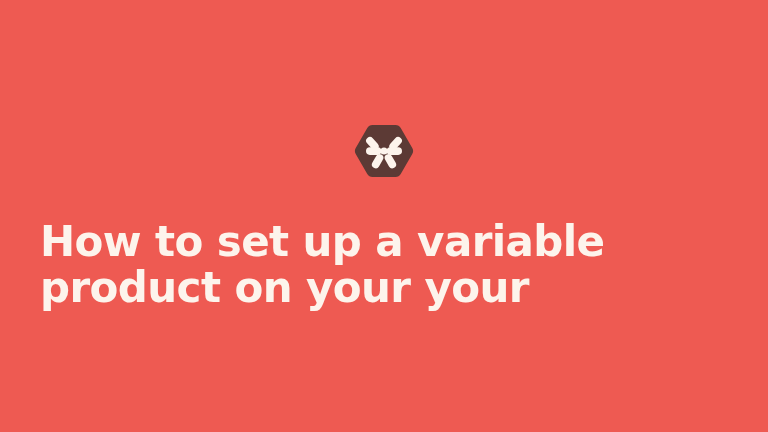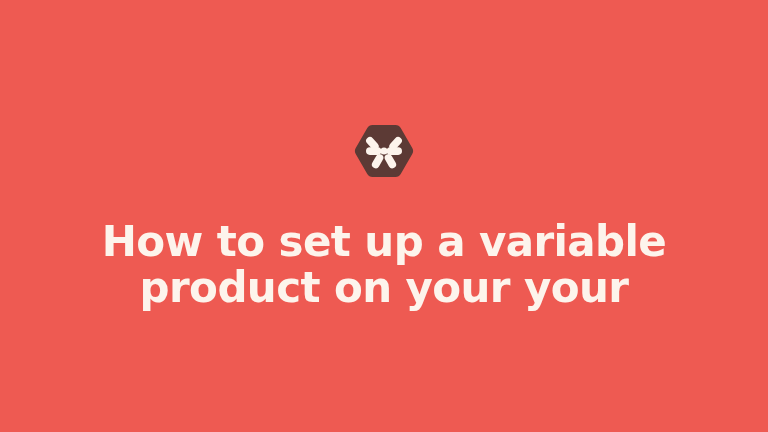--- a/index.html
+++ b/index.html
@@ -38,21 +38,21 @@
 
   #brand-logo svg {
     display: block;
     width: 60px;
     height: 60px;
   }
 
   
   #title-block {
     width: 100%;
-    text-align: center;
+    text-align: left;
     padding: 0 40px;
     box-sizing: border-box;
   }
 
   .title-line {
     display: block;
     color: #fdf4ec;
     font-family: "DejaVu Sans", "Liberation Sans", sans-serif;
     font-size: 42px;
     font-weight: bold;

